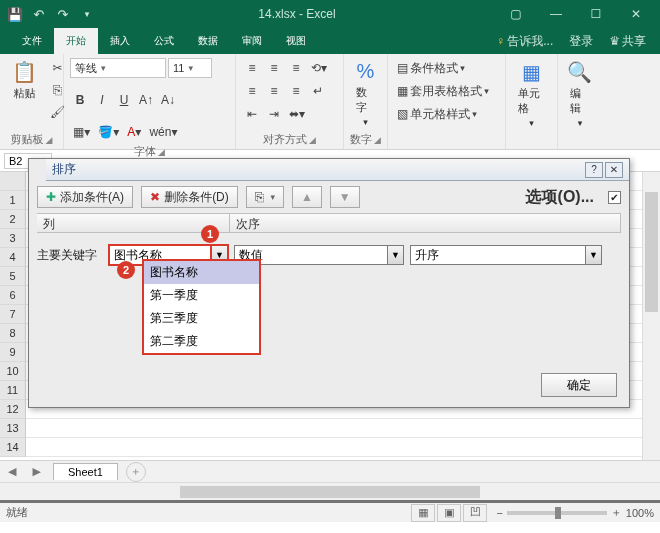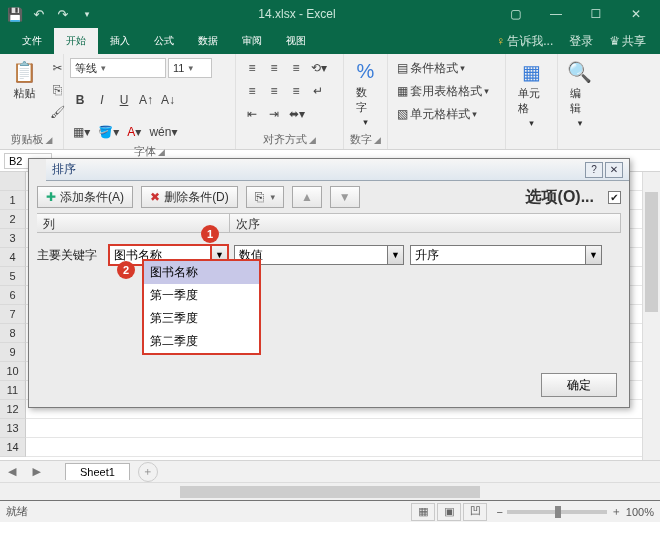--- a/index.html
+++ b/index.html
@@ -46,25 +46,25 @@
 .gridarea { position: absolute; left: 26px; right: 18px; top: 0; bottom: 0; }
 .gridrow { height: 19px; border-bottom: 1px solid #e5e5e5; }
 .vscroll { position: absolute; right: 0; top: 0; width: 18px; bottom: 0; background: #f0f0f0; border-left: 1px solid #dcdcdc; }
 .vscroll .thumb { position: absolute; left: 2px; right: 2px; top: 20px; height: 120px; background: #cdcdcd; }
 .hscroll { height: 18px; background: #f0f0f0; border-top: 1px solid #dcdcdc; display: flex; align-items: center; }
 .hscroll .thumb { height: 12px; background: #cdcdcd; width: 300px; margin-left: 180px; }
 
 
 .sheettabs { height: 22px; border-top: 1px solid #d4d4d4; display: flex; align-items: center; background: #f1f1f1; font-size: 11px; }
 .sheettabs .nav { padding: 0 8px; color: #777; }
-.sheettabs .tab { border: 1px solid #b7b7b7; border-bottom: none; background: #fff; padding: 2px 14px; margin-left: 16px; }
+.sheettabs .tab { border: 1px solid #b7b7b7; border-bottom: none; background: #fff; padding: 2px 14px; margin-left: 4px; }
 .sheettabs .add { width: 20px; height: 20px; border: 1px solid #ccc; border-radius: 10px; margin-left: 8px; display: flex; align-items: center; justify-content: center; color: #888; }
 
 
-.statusbar { height: 22px; background: #f1f1f1; border-top: 1px solid #737373; display: flex; align-items: center; font-size: 11px; color: #555; padding: 0 6px; }
+.statusbar { height: 22px; background: #f1f1f1; border-top: 3px solid #737373; display: flex; align-items: center; font-size: 11px; color: #555; padding: 0 6px; }
 .statusbar .spacer { flex: 1; }
 .statusbar .viewbtn { width: 24px; height: 18px; border: 1px solid #c9c9c9; margin: 0 1px; display: flex; align-items: center; justify-content: center; font-size: 11px; color: #666; }
 .statusbar .zoom { display: flex; align-items: center; gap: 4px; margin-left: 8px; }
 .statusbar .zoom .track { width: 100px; height: 4px; background: #c9c9c9; position: relative; }
 .statusbar .zoom .handle { position: absolute; left: 48px; top: -4px; width: 6px; height: 12px; background: #888; }
 
 
 .dialog { position: absolute; left: 28px; top: 158px; width: 602px; height: 250px; background: #ececec; border: 1px solid #7a7a7a; box-shadow: 2px 2px 6px rgba(0,0,0,0.3); }
 .dialog .dtitle { height: 22px; background: linear-gradient(#f6f6f6,#dfe7ef); border-bottom: 1px solid #9aa6b2; display: flex; align-items: center; padding: 0 6px; font-size: 12px; color: #1a3a6e; margin-left: 17px; }
 .dialog .dtitle .spacer { flex: 1; }

